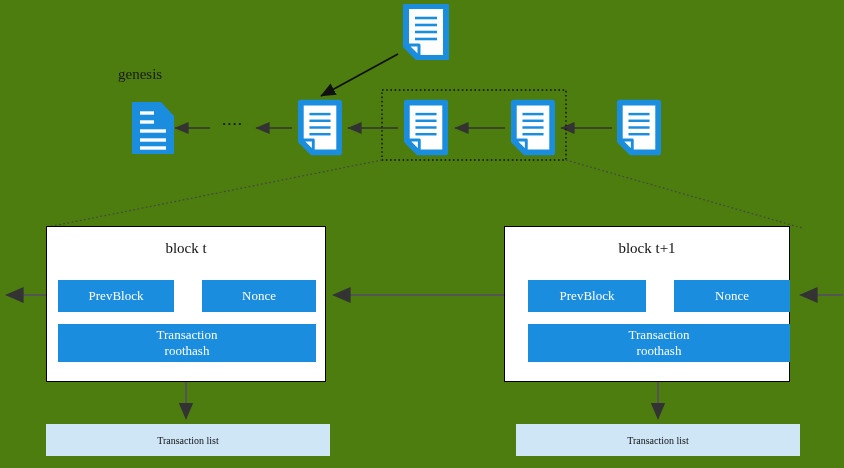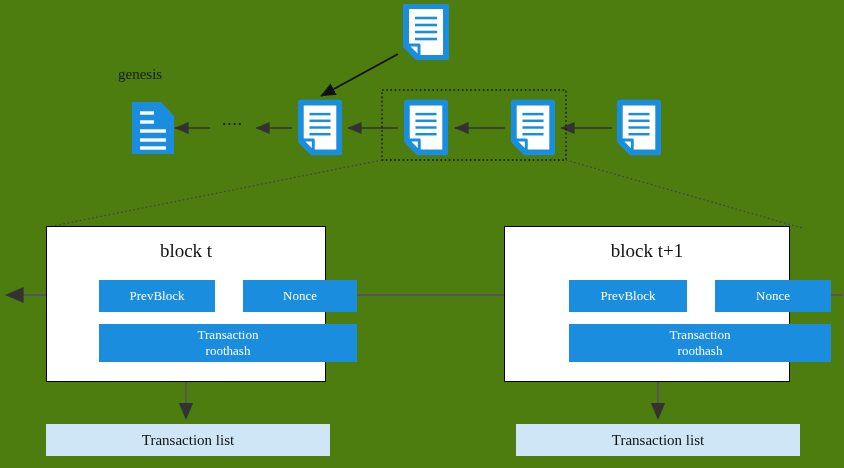--- a/index.html
+++ b/index.html
@@ -58,42 +58,41 @@
     box-sizing: border-box;
     border: 1.5px solid #000000;
     background: #ffffff;
   }
   .block-title {
     position: absolute;
     left: 0;
     right: 0;
     top: 13px;
     text-align: center;
-    font-size: 19px;
+    font-size: 15px;
     color: #111111;
   }
   .field-box {
     position: absolute;
     box-sizing: border-box;
     background: #1b8ddf;
     color: #ffffff;
     font-size: 13px;
     display: flex;
     align-items: center;
     justify-content: center;
     text-align: center;
     line-height: 1.25;
-    margin-left: 41px;
   }
   .tx-list-box {
     position: absolute;
     box-sizing: border-box;
     background: #cfe6f7;
     color: #111111;
-    font-size: 15px;
+    font-size: 10px;
     display: flex;
     align-items: center;
     justify-content: center;
     text-align: center;
   }
 </style>
 </head>
 <body>
 
 <div id="canvas">

